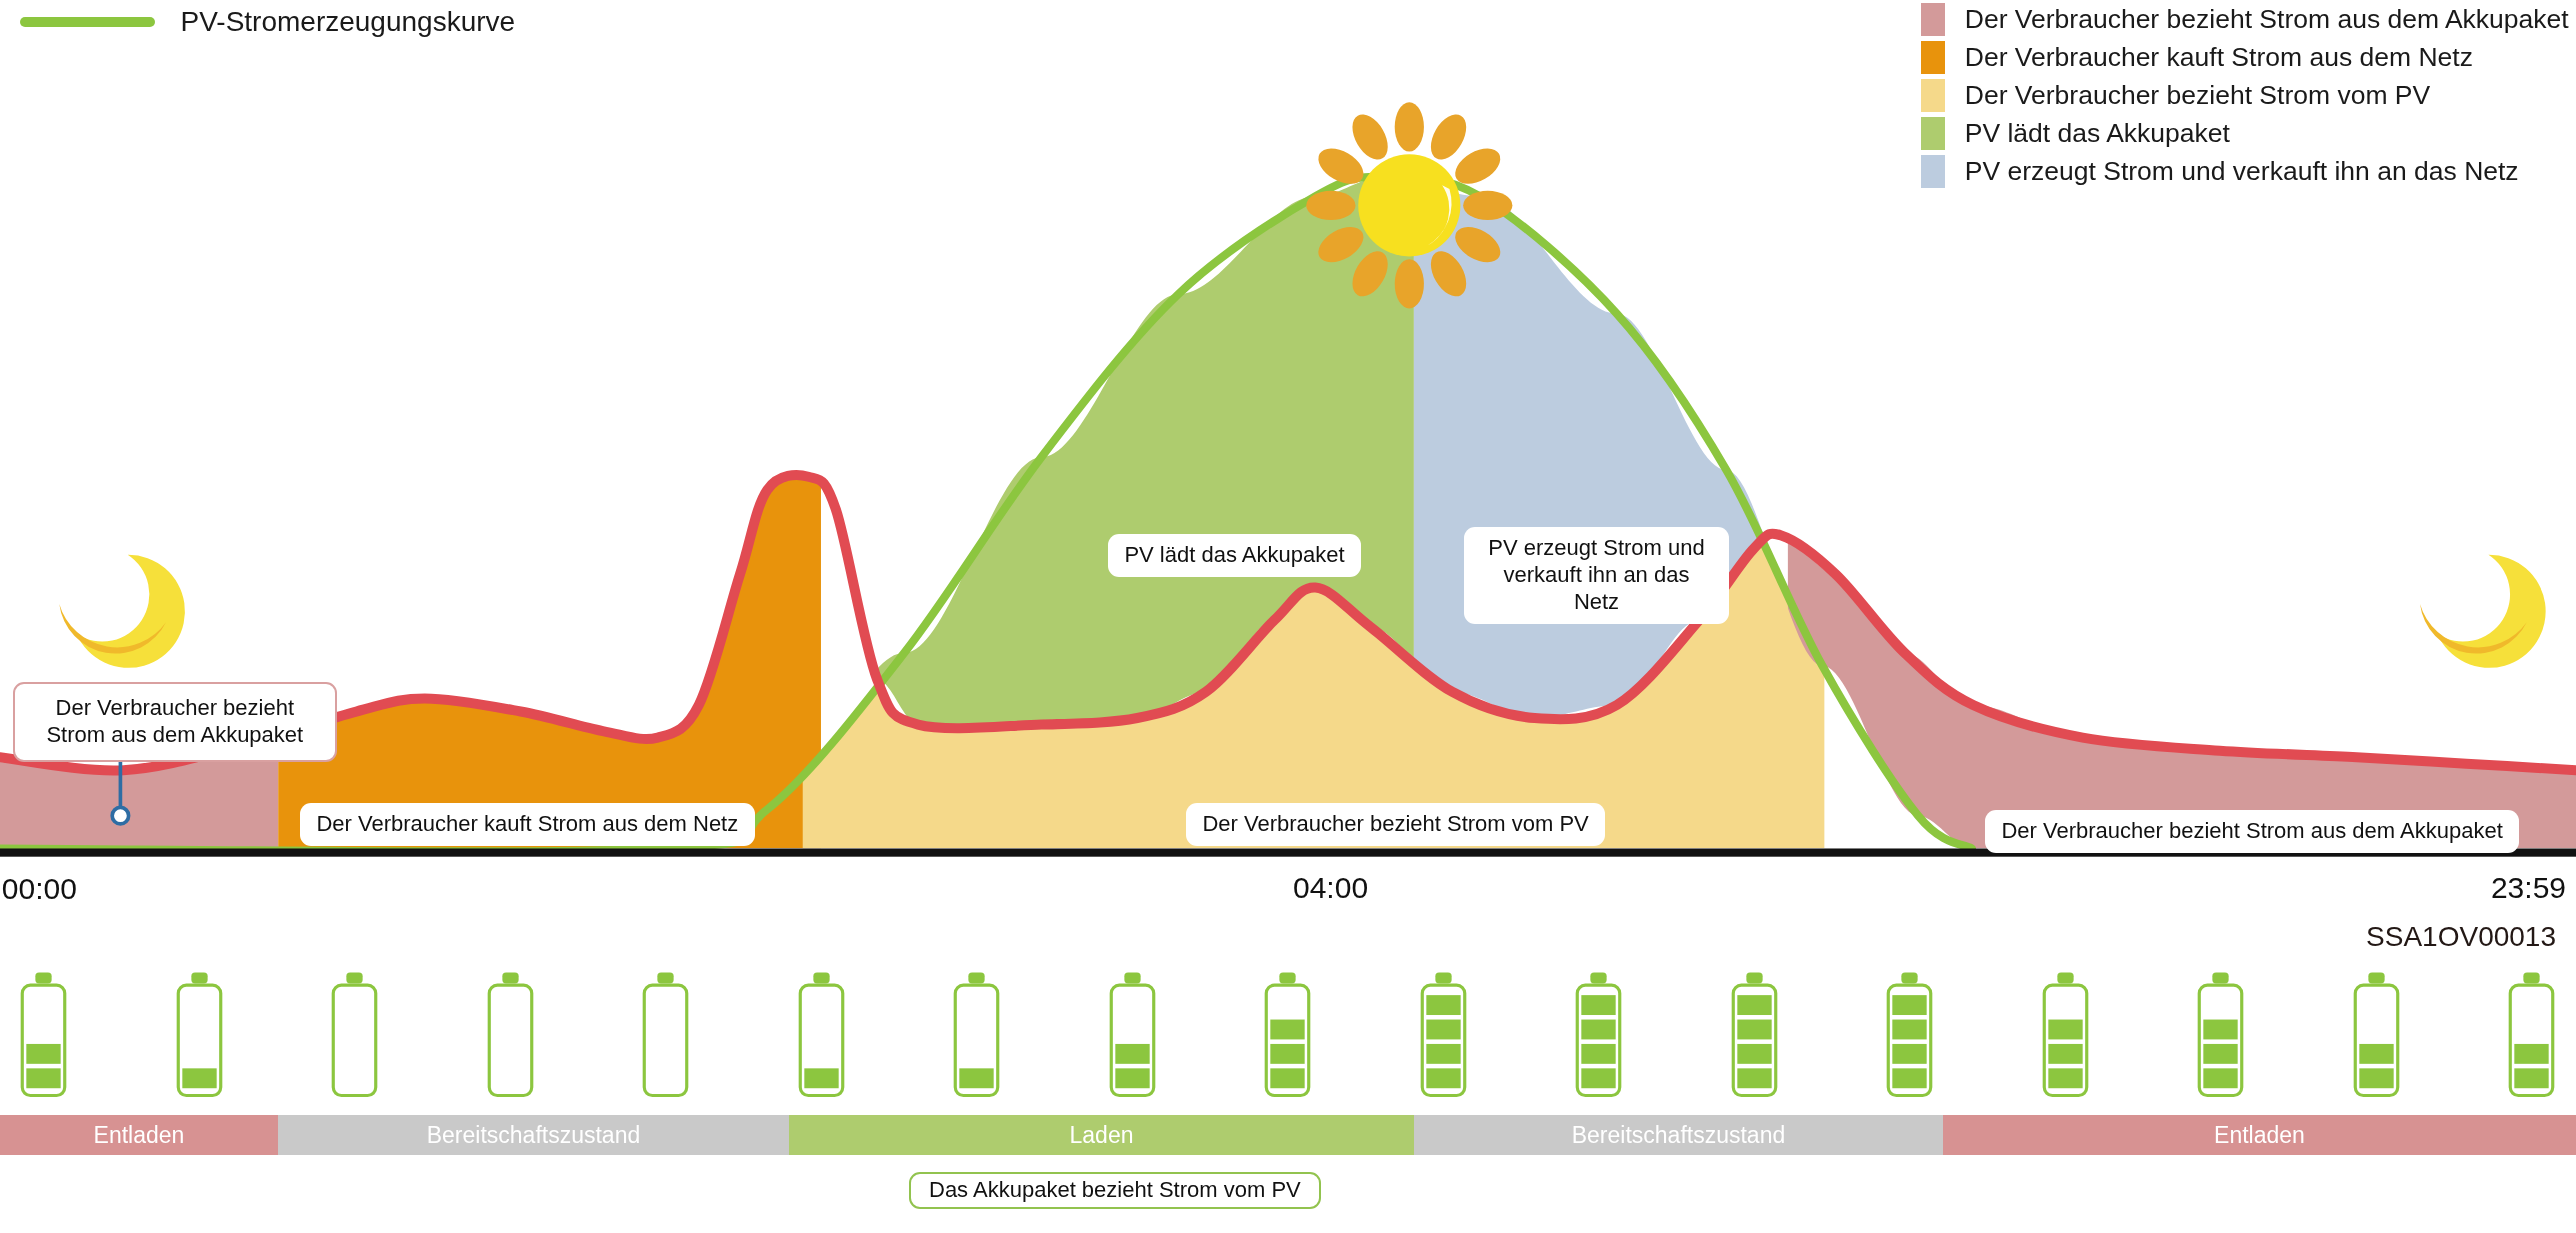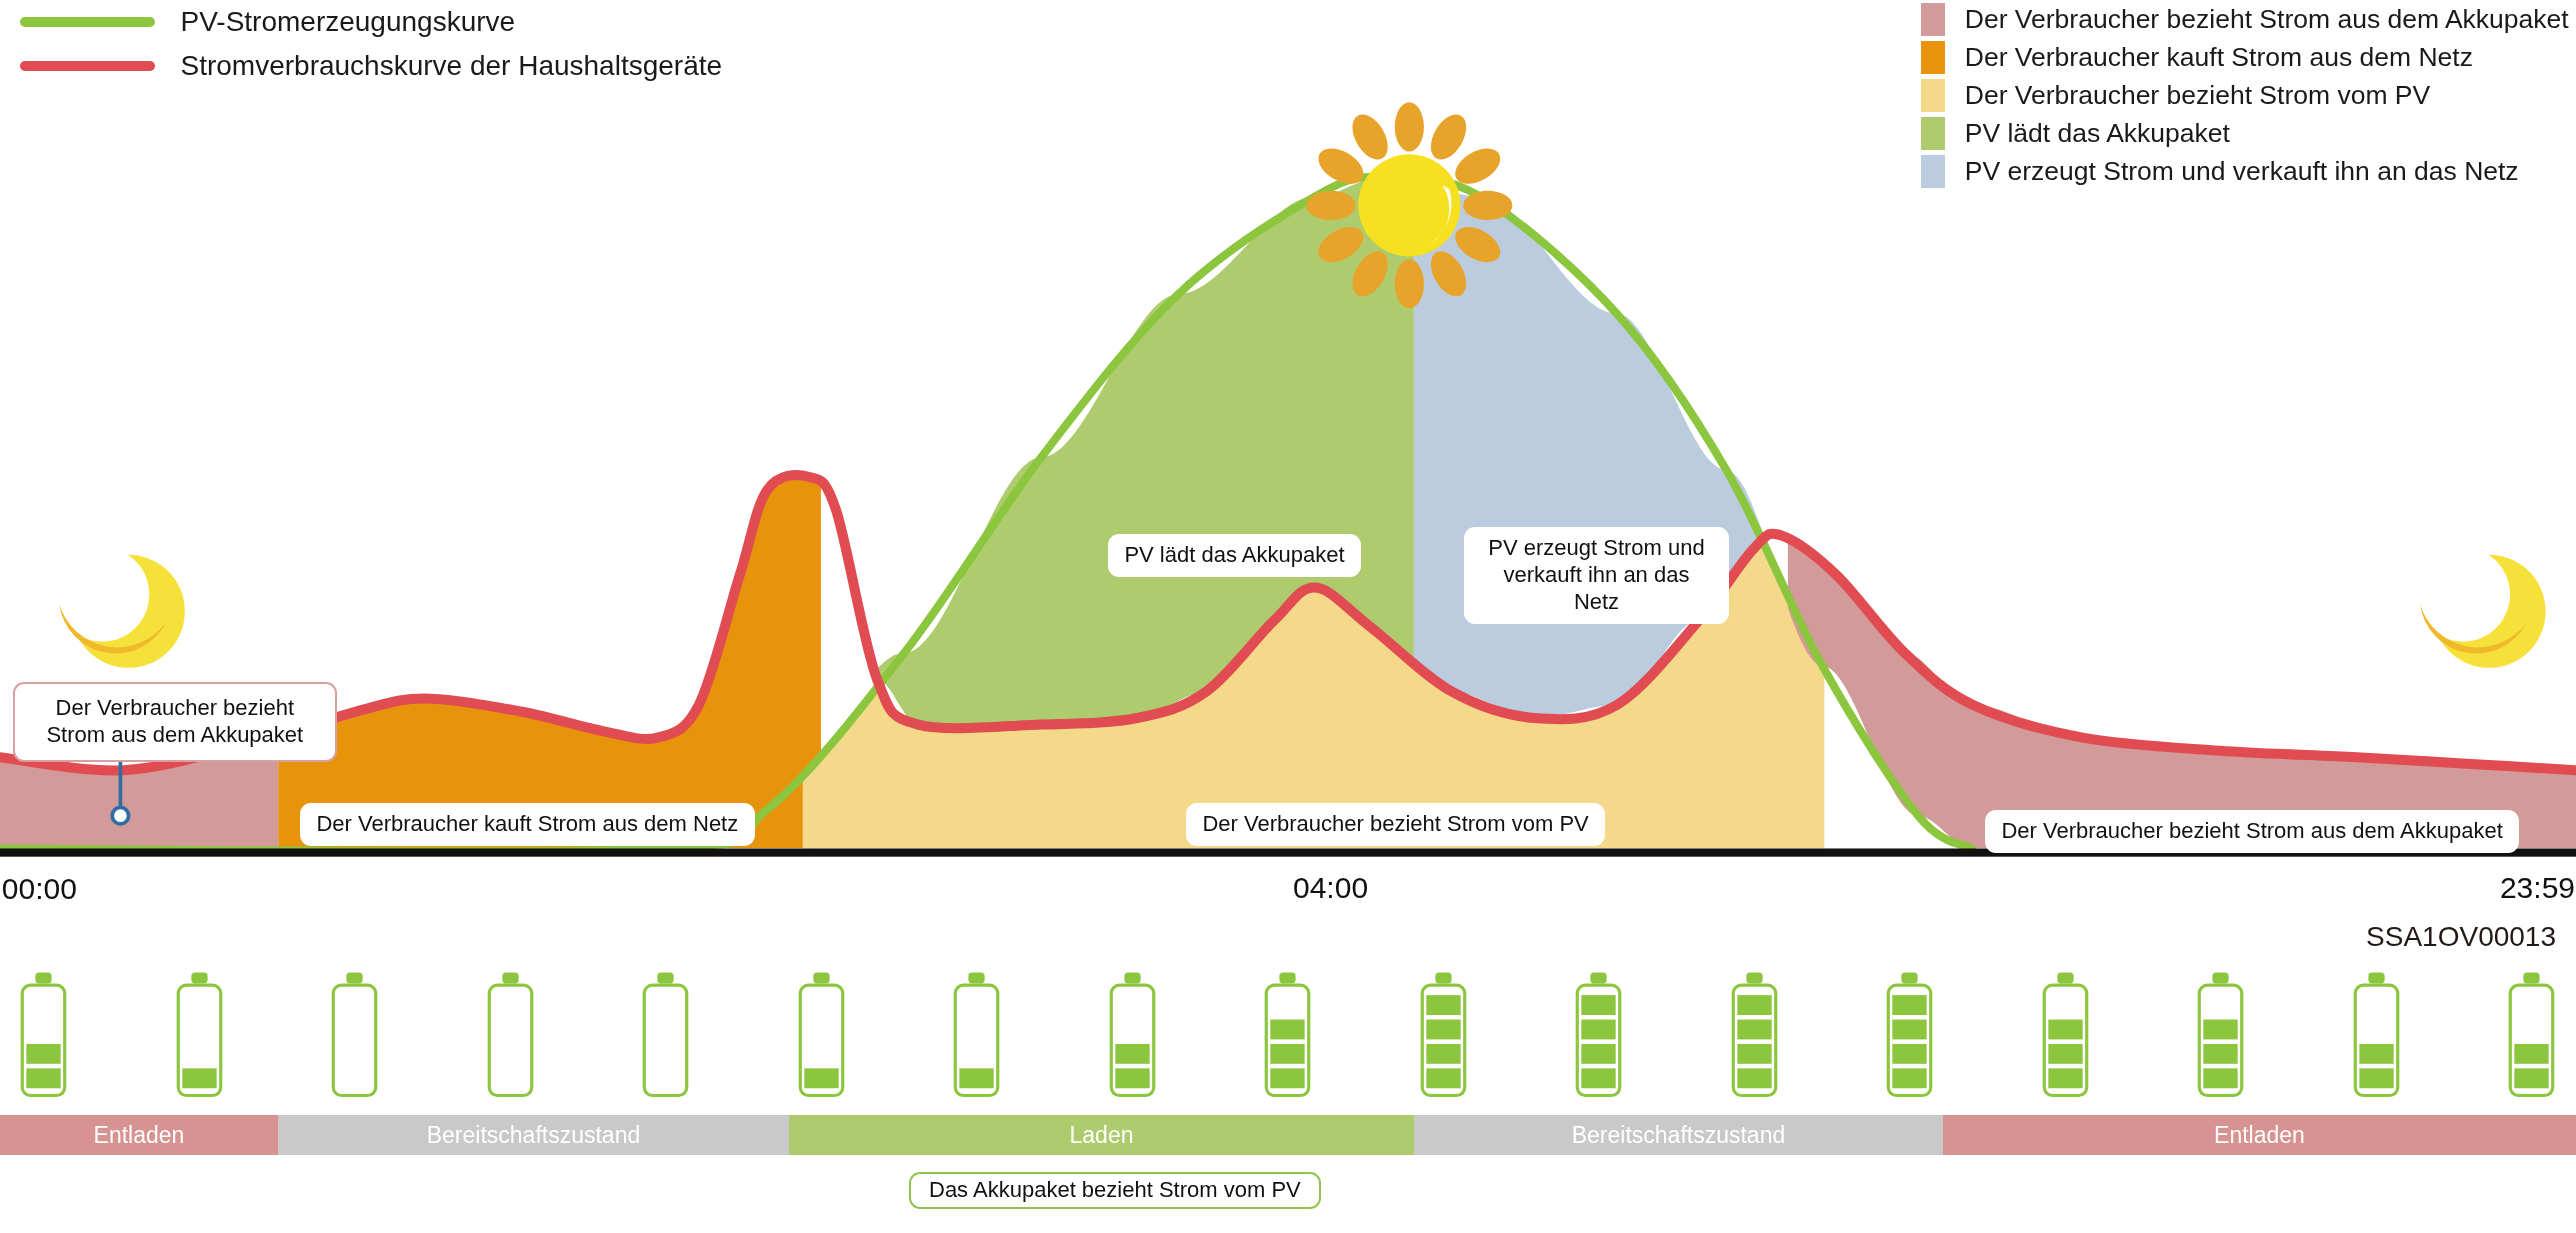--- a/index.html
+++ b/index.html
@@ -61,24 +61,20 @@
 </style>
 </head>
 <body>
 
 <div id="root">
 
   <div class="curve-legend">
     <div class="curve-legend-row">
       <div class="curve-swatch" style="background:#8cc63f"></div>
       <div class="curve-label">PV-Stromerzeugungskurve</div>
-    </div>
-    <div class="curve-legend-row">
-      <div class="curve-swatch" style="background:#e14b52"></div>
-      <div class="curve-label">Stromverbrauchskurve der Haushaltsgeräte</div>
     </div>
   </div>
 
   <div class="area-legend">
     <div class="area-legend-row">
       <div class="area-swatch" style="background:#d39a9a"></div>
       <div class="area-label">Der Verbraucher bezieht Strom aus dem Akkupaket</div>
     </div>
     <div class="area-legend-row">
       <div class="area-swatch" style="background:#e8930c"></div>
@@ -204,21 +200,21 @@
   <div class="callout plain" style="left:1985px; top:810px;">
     <span>Der Verbraucher bezieht Strom aus dem Akkupaket</span>
   </div>
 
   <div class="callout green-border" style="left:883px; top:1172px;">
     <span>Das Akkupaket bezieht Strom vom PV</span>
   </div>
 
   <div class="axis-time" style="left:1.8px;   top:872px;">00:00</div>
   <div class="axis-time" style="left:1293px; top:871px;">04:00</div>
-  <div class="axis-time" style="right:1px;  top:871px;">23:59</div>
+  <div class="axis-time" style="right:10px;  top:871px;">23:59</div>
 
   <div id="bat-row">
       <div class="bat" style="left: 20px;"><svg width="47" height="128" viewBox="0 0 52 140">
        <rect x="17" y="2" width="18" height="12" rx="4" fill="#8cc63f"></rect>
        <rect x="2.5" y="16" width="47" height="122" rx="9" fill="#ffffff" stroke="#8cc63f" stroke-width="3.5"></rect>
        <rect x="7" y="108" width="38" height="22" fill="#8cc63f"></rect>
           <rect x="7" y="81" width="38" height="22" fill="#8cc63f"></rect>
      </svg></div>
       <div class="bat" style="left: 176px;"><svg width="47" height="128" viewBox="0 0 52 140">
        <rect x="17" y="2" width="18" height="12" rx="4" fill="#8cc63f"></rect>

